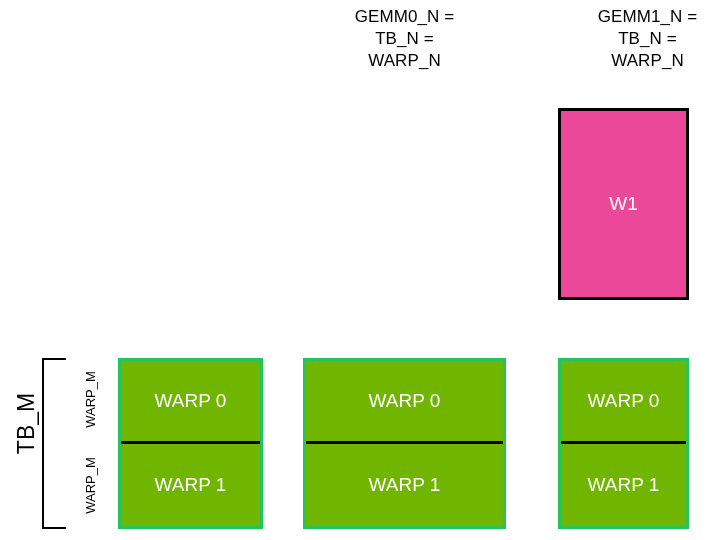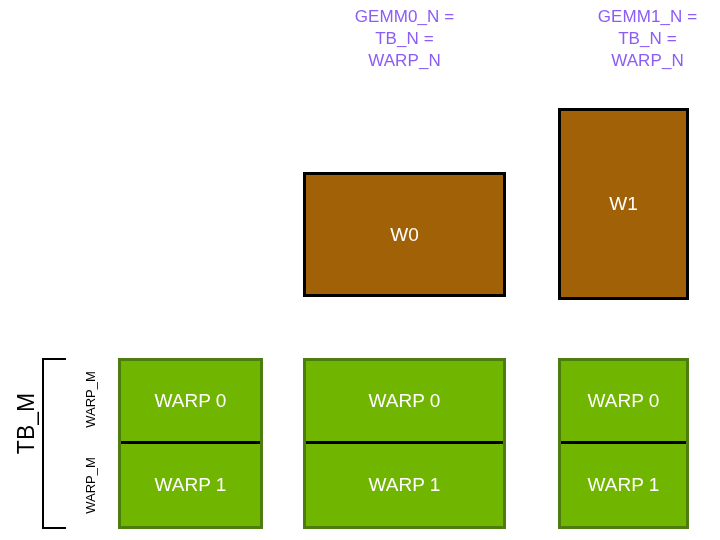--- a/index.html
+++ b/index.html
@@ -21,46 +21,46 @@
     width: 720px;
     height: 540px;
   }
 
   
   .col-caption {
     position: absolute;
     text-align: center;
     font-size: 17px;
     line-height: 1.30;
-    color: #8b5cf6;
+    color: #000000;
     white-space: pre-line;
     letter-spacing: 0.1px;
   }
   #caption-gemm0 { left: 303px; top: 6px;  width: 203px; }
   #caption-gemm1 { left: 582px; top: 6px;  width: 131px; }
 
   
   .blue-box {
     position: absolute;
-    background: #a16207;
+    background: #ec4899;
     border: 3px solid #000000;
     box-sizing: border-box;
     display: flex;
     align-items: center;
     justify-content: center;
     color: #ffffff;
     font-size: 19px;
   }
   #box-w0 { left: 303px; top: 172px; width: 203px; height: 125px; }
   #box-w1 { left: 558px; top: 108px; width: 131px; height: 192px; }
 
   
   .green-col {
     position: absolute;
-    border: 3px solid #4d7c0f;
+    border: 3px solid #22c55e;
     box-sizing: border-box;
     background: #000000;
   }
   .green-cell {
     background: #70b500;
     height: 50%;
     box-sizing: border-box;
     display: flex;
     align-items: center;
     justify-content: center;
@@ -113,23 +113,20 @@
 <div id="canvas">
 
   <div class="col-caption" id="caption-gemm0">GEMM0_N =
 TB_N =
 WARP_N</div>
 
   <div class="col-caption" id="caption-gemm1">GEMM1_N =
 TB_N =
 WARP_N</div>
 
-  <div class="blue-box" id="box-w0">
-    <span>W0</span>
-  </div>
 
   <div class="blue-box" id="box-w1">
     <span>W1</span>
   </div>
 
   <div class="green-col" id="green-col-0">
     <div class="green-cell top">
       <span>WARP 0</span>
     </div>
     <div class="green-cell">

